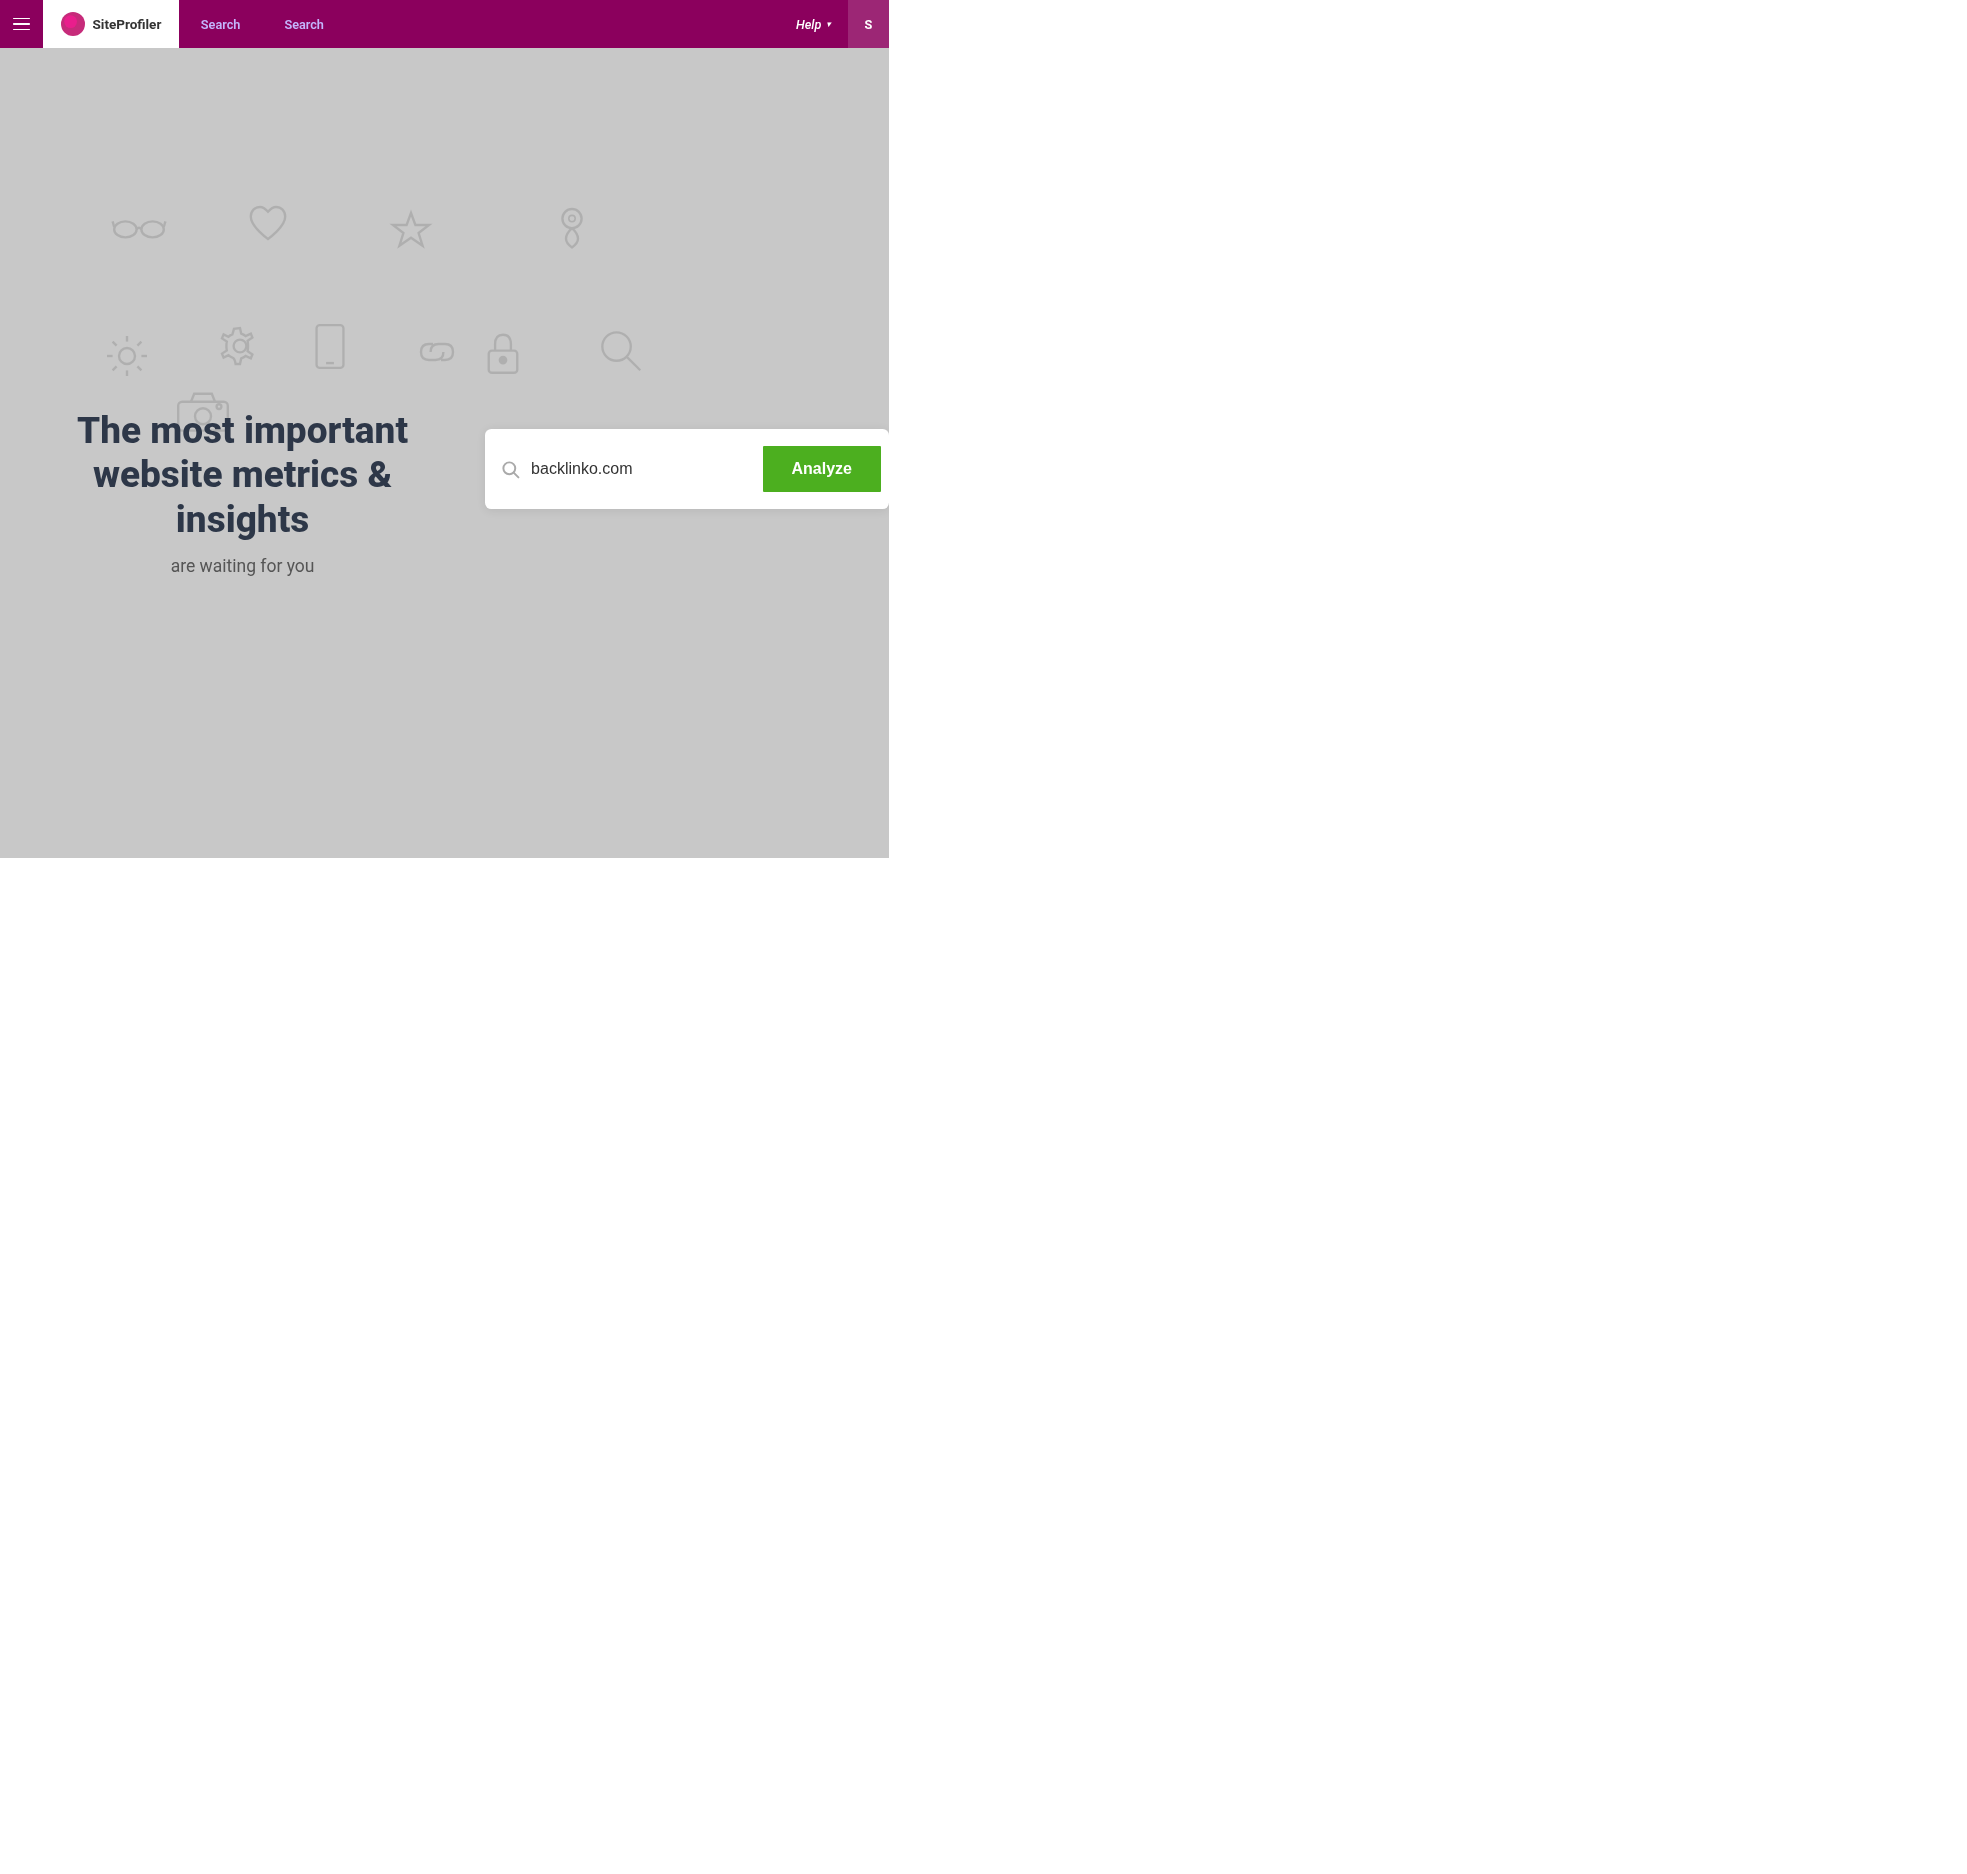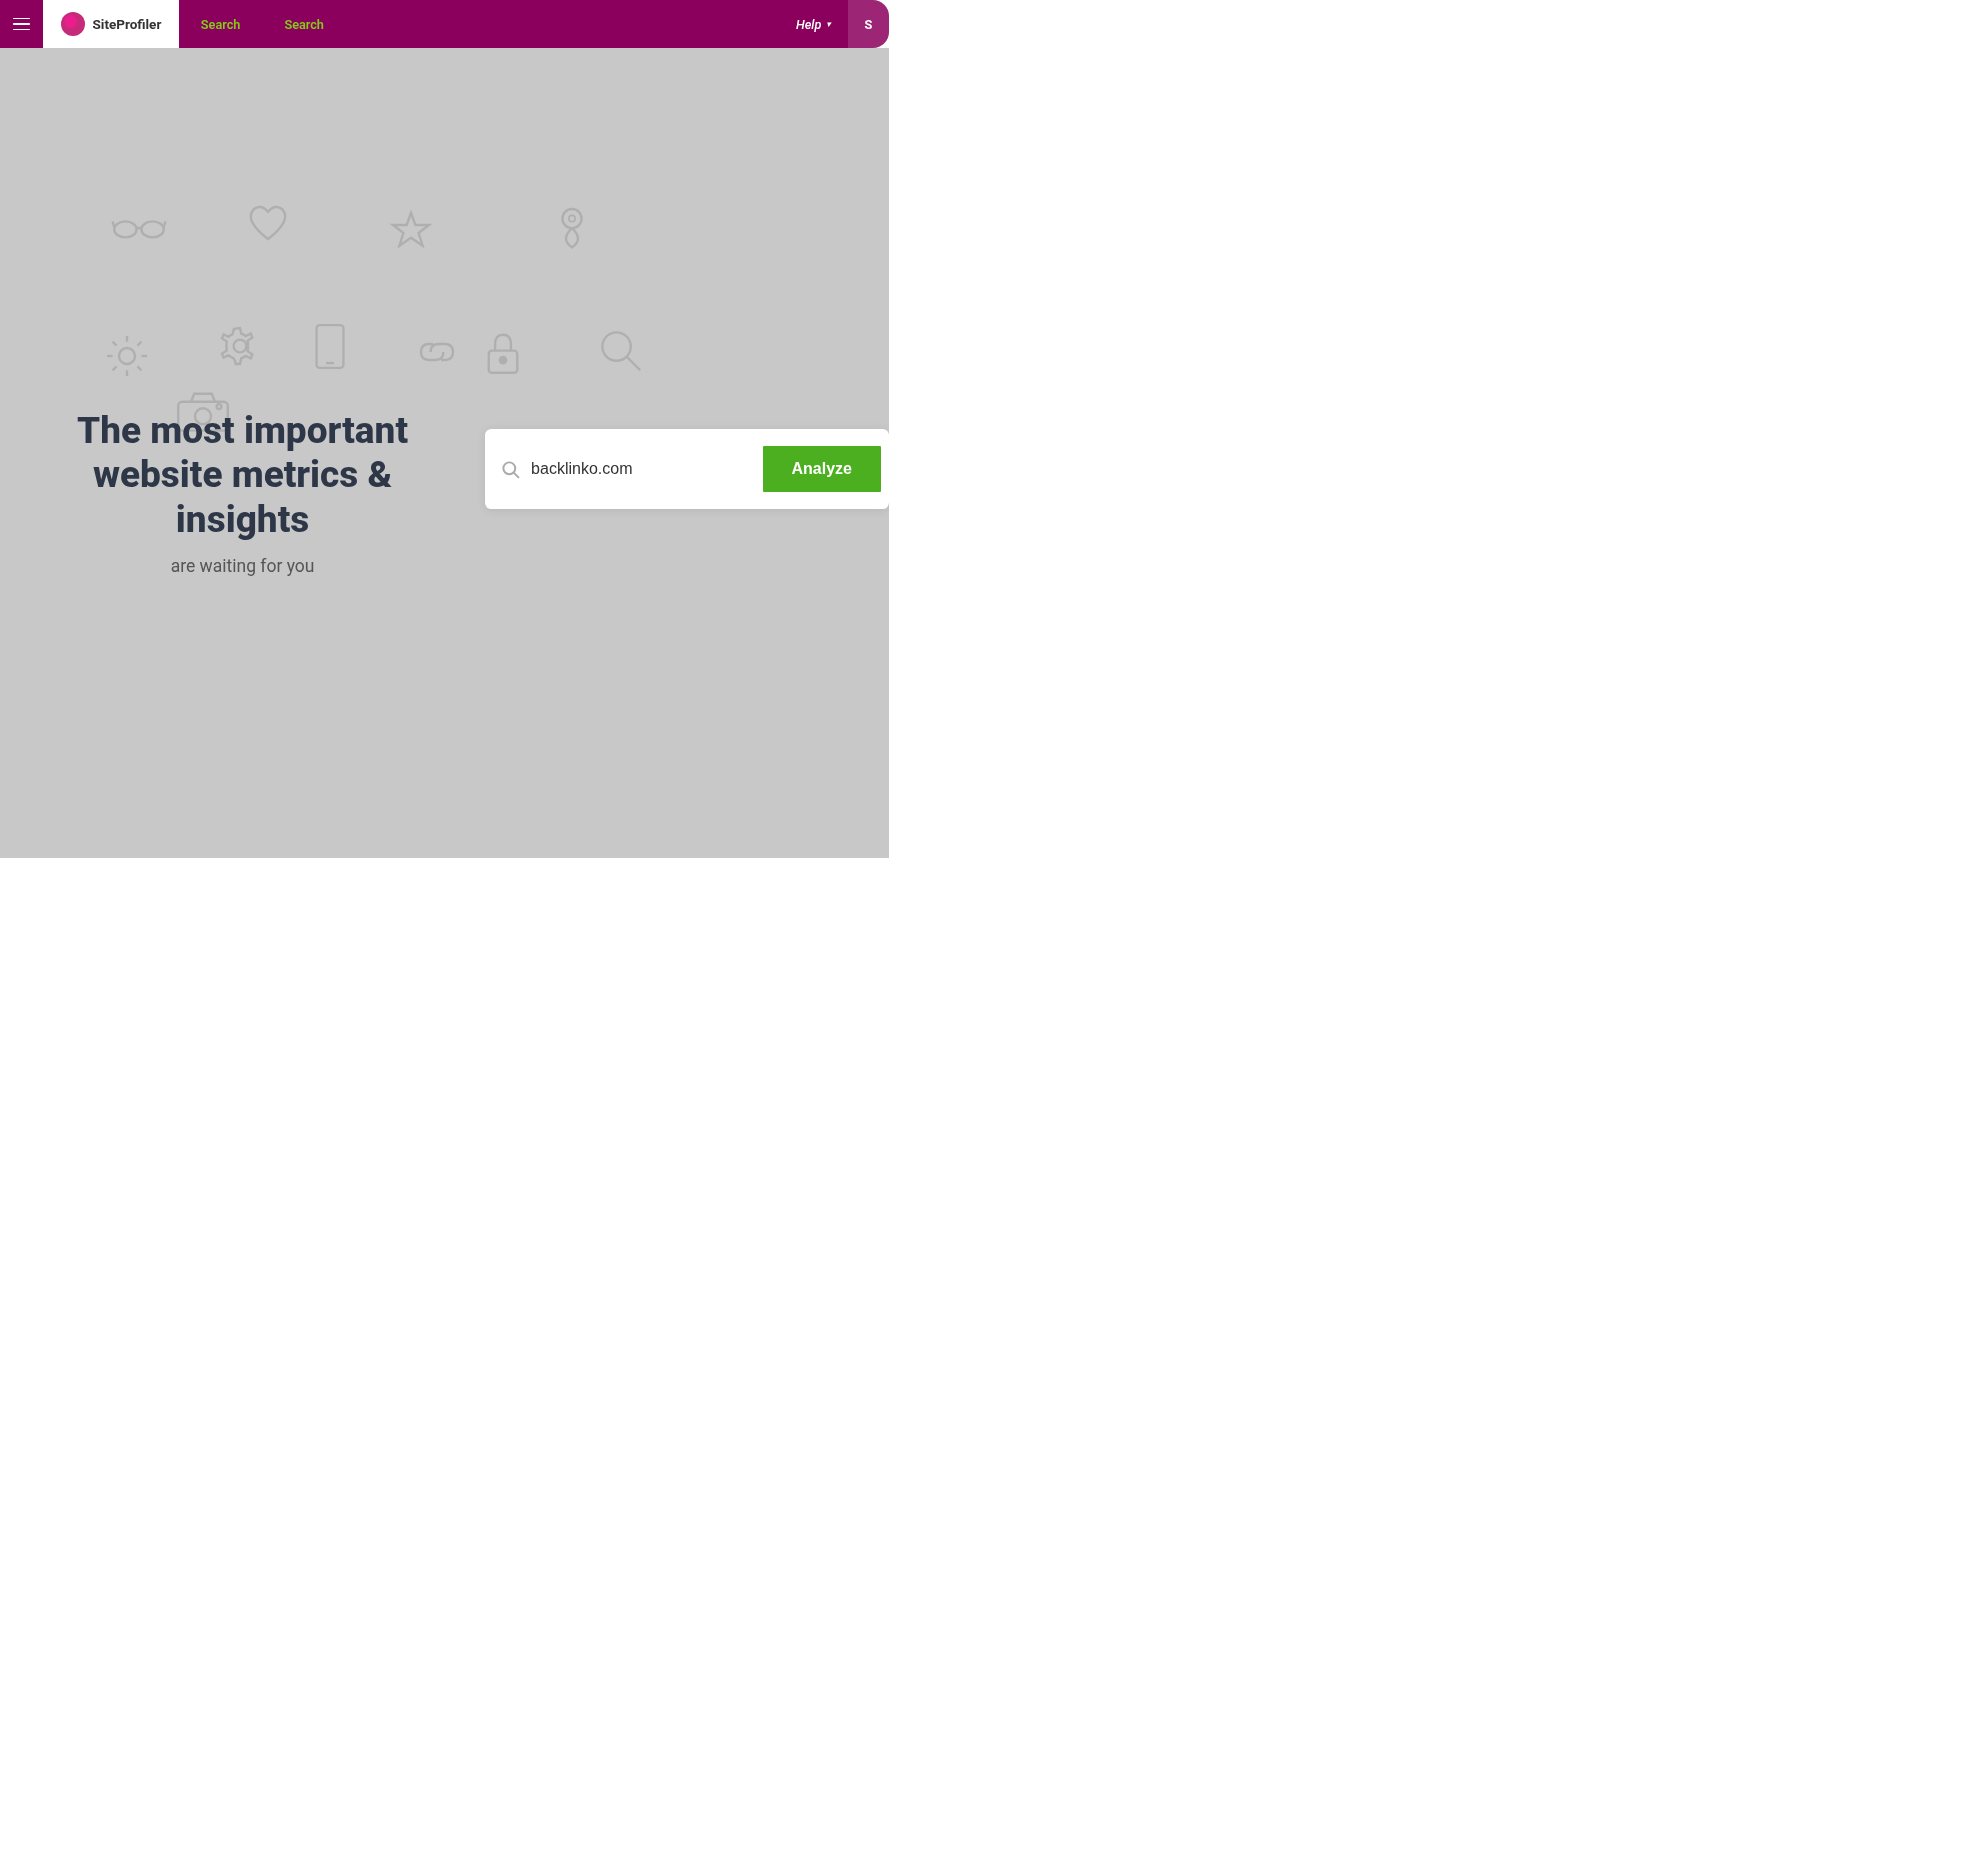--- a/index.html
+++ b/index.html
@@ -14,21 +14,20 @@
       min-height: 858px;
       overflow-x: hidden;
     }
 
     
     nav {
       display: flex;
       align-items: stretch;
       height: 48px;
       background-color: #8b005d;
-      border-radius: 16px;
     }
 
     .nav-hamburger {
       display: flex;
       align-items: center;
       justify-content: center;
       width: 43px;
       background-color: #8b005d;
       cursor: pointer;
       flex-shrink: 0;
@@ -71,21 +70,21 @@
 
     .nav-links {
       display: flex;
       align-items: stretch;
     }
 
     .nav-link {
       display: flex;
       align-items: center;
       padding: 12px 22px;
-      color: #84cc16;
+      color: #c4b5fd;
       font-size: 12.7px;
       font-weight: 600;
       cursor: pointer;
       text-decoration: none;
       transition: background 0.2s;
     }
 
     .nav-right {
       margin-left: auto;
       display: flex;

